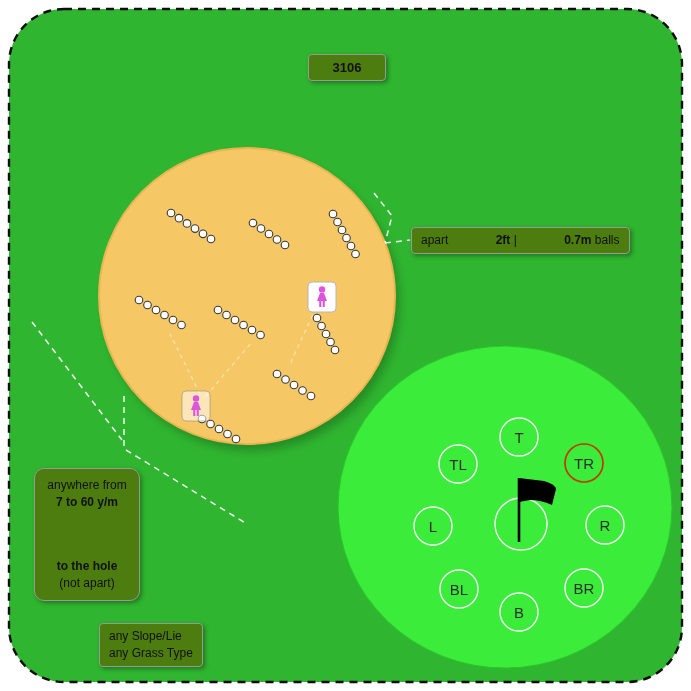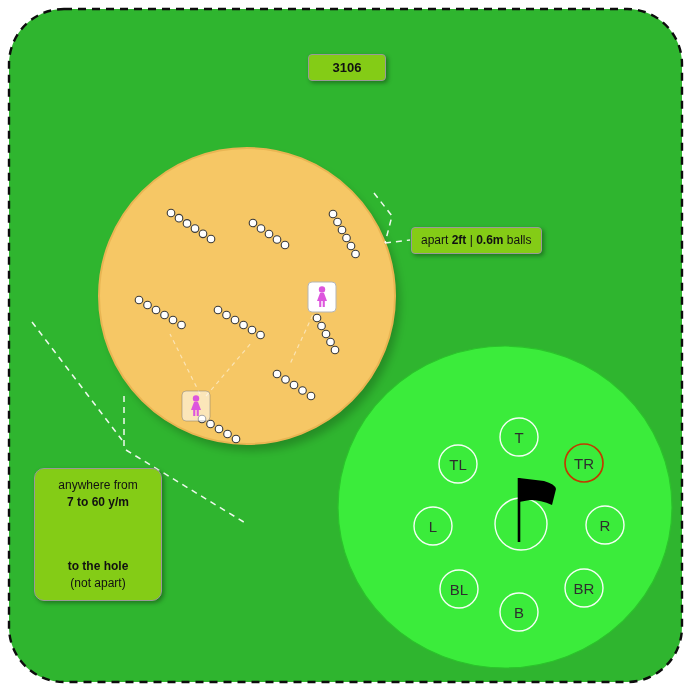--- a/index.html
+++ b/index.html
@@ -1,26 +1,26 @@
 <!DOCTYPE html>
 <html style="--person: #DD55DD; --highlight: #C23A00;"><head>
 <meta charset="utf-8">
 <style>
   html,body{margin:0;padding:0;background:#fff;}
   .stage{position:relative;width:691px;height:691px;font-family:"Liberation Sans",sans-serif;overflow:hidden;}
   .stage svg{position:absolute;left:0;top:0;}
 
   
   .note{
-    position:absolute;background:#84cc16;border:1px solid #999;border-radius:4px;
+    position:absolute;background:#4d7c0f;border:1px solid #999;border-radius:4px;
     box-shadow:2px 2px 4px rgba(0,0,0,.35);
     font-size:12px;color:#111;padding:4px 9px;white-space:nowrap;line-height:17px;
   }
   .note.center{text-align:center;}
-  .note b{font-weight:bold;}
+  .note b{font-weight:bold;margin-left:44px;}
   .badge{font-weight:bold;font-size:13px;text-align:center;}
 
   
   .ball{fill:#ffffff;stroke:#3a3a3a;stroke-width:1.1;}
   .target{fill:none;stroke:rgba(255,255,255,.95);stroke-width:1.4;}
   .target.hl{stroke:var(--highlight);stroke-width:1.7;}
   .tlabel{font:15px "Liberation Sans",sans-serif;fill:#2e2e2e;text-anchor:middle;dominant-baseline:central;}
   .pbox{fill:#ffffff;stroke:#b5b5b5;stroke-width:1;}
   .ghost .pbox{fill:rgba(255,255,255,.55);stroke:rgba(110,110,110,.45);}
   .pfill{fill:var(--person);}
@@ -170,24 +170,28 @@
       <path class="dash-w" d="M124,396 L124,448"></path>
       <path class="dash-w" d="M126,450 L247,524"></path>
     </g>
 
     <rect class="border-dash" x="9" y="9" width="673" height="673" rx="55"></rect>
   </svg>
 
   <div class="note badge" style="left:308px;top:54px;width:58px;">3106</div>
 
   <div class="note" style="left:411px;top:227px;">
-    <span>apart </span><b>2ft</b><span> | </span><b>0.6m</b><span> balls</span>
+    <span>apart </span><b>2ft</b><span> | </span><b>0.7m</b><span> balls</span>
   </div>
 
-  <div class="note center" style="left:34px;top:468px;width:104px;border-radius:10px;padding:8px 11px;">
+  <div class="note center" style="left:34px;top:468px;width:104px;border-radius:10px;padding:8px 0;">
     <div>anywhere from</div>
     <div style="font-weight:bold;">7 to 60 y/m</div>
     <div style="font-weight:bold;margin-top:47px;">to the hole</div>
     <div>(not apart)</div>
   </div>
 
+  <div class="note" style="left:99px;top:623px;">
+    <div>any Slope/Lie</div>
+    <div>any Grass Type</div>
+  </div>
 
 </div>
 
 </body></html>

